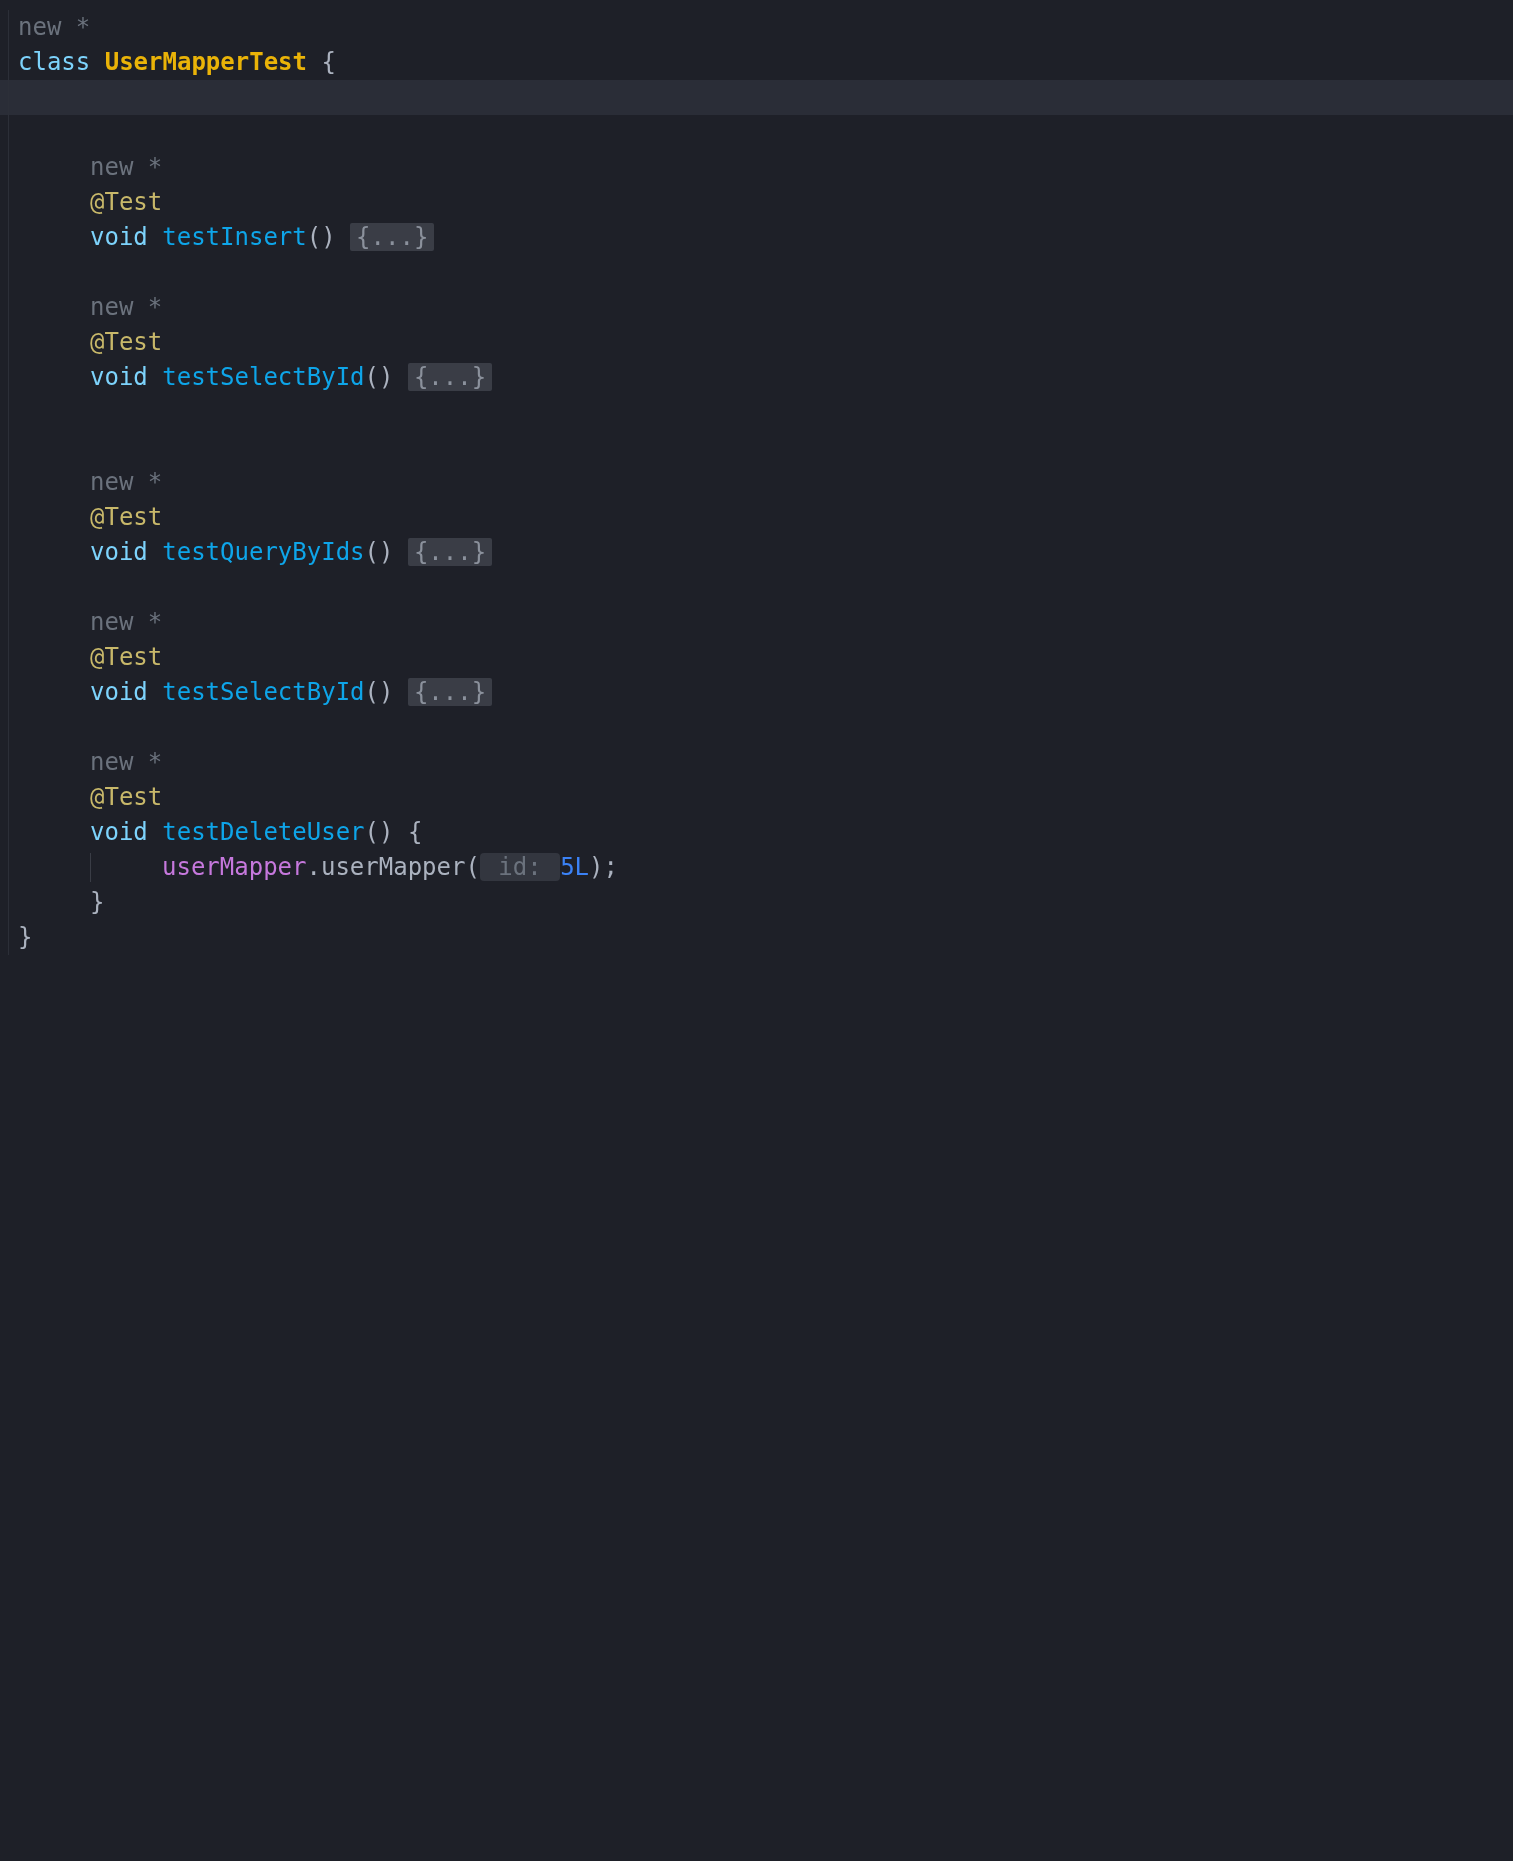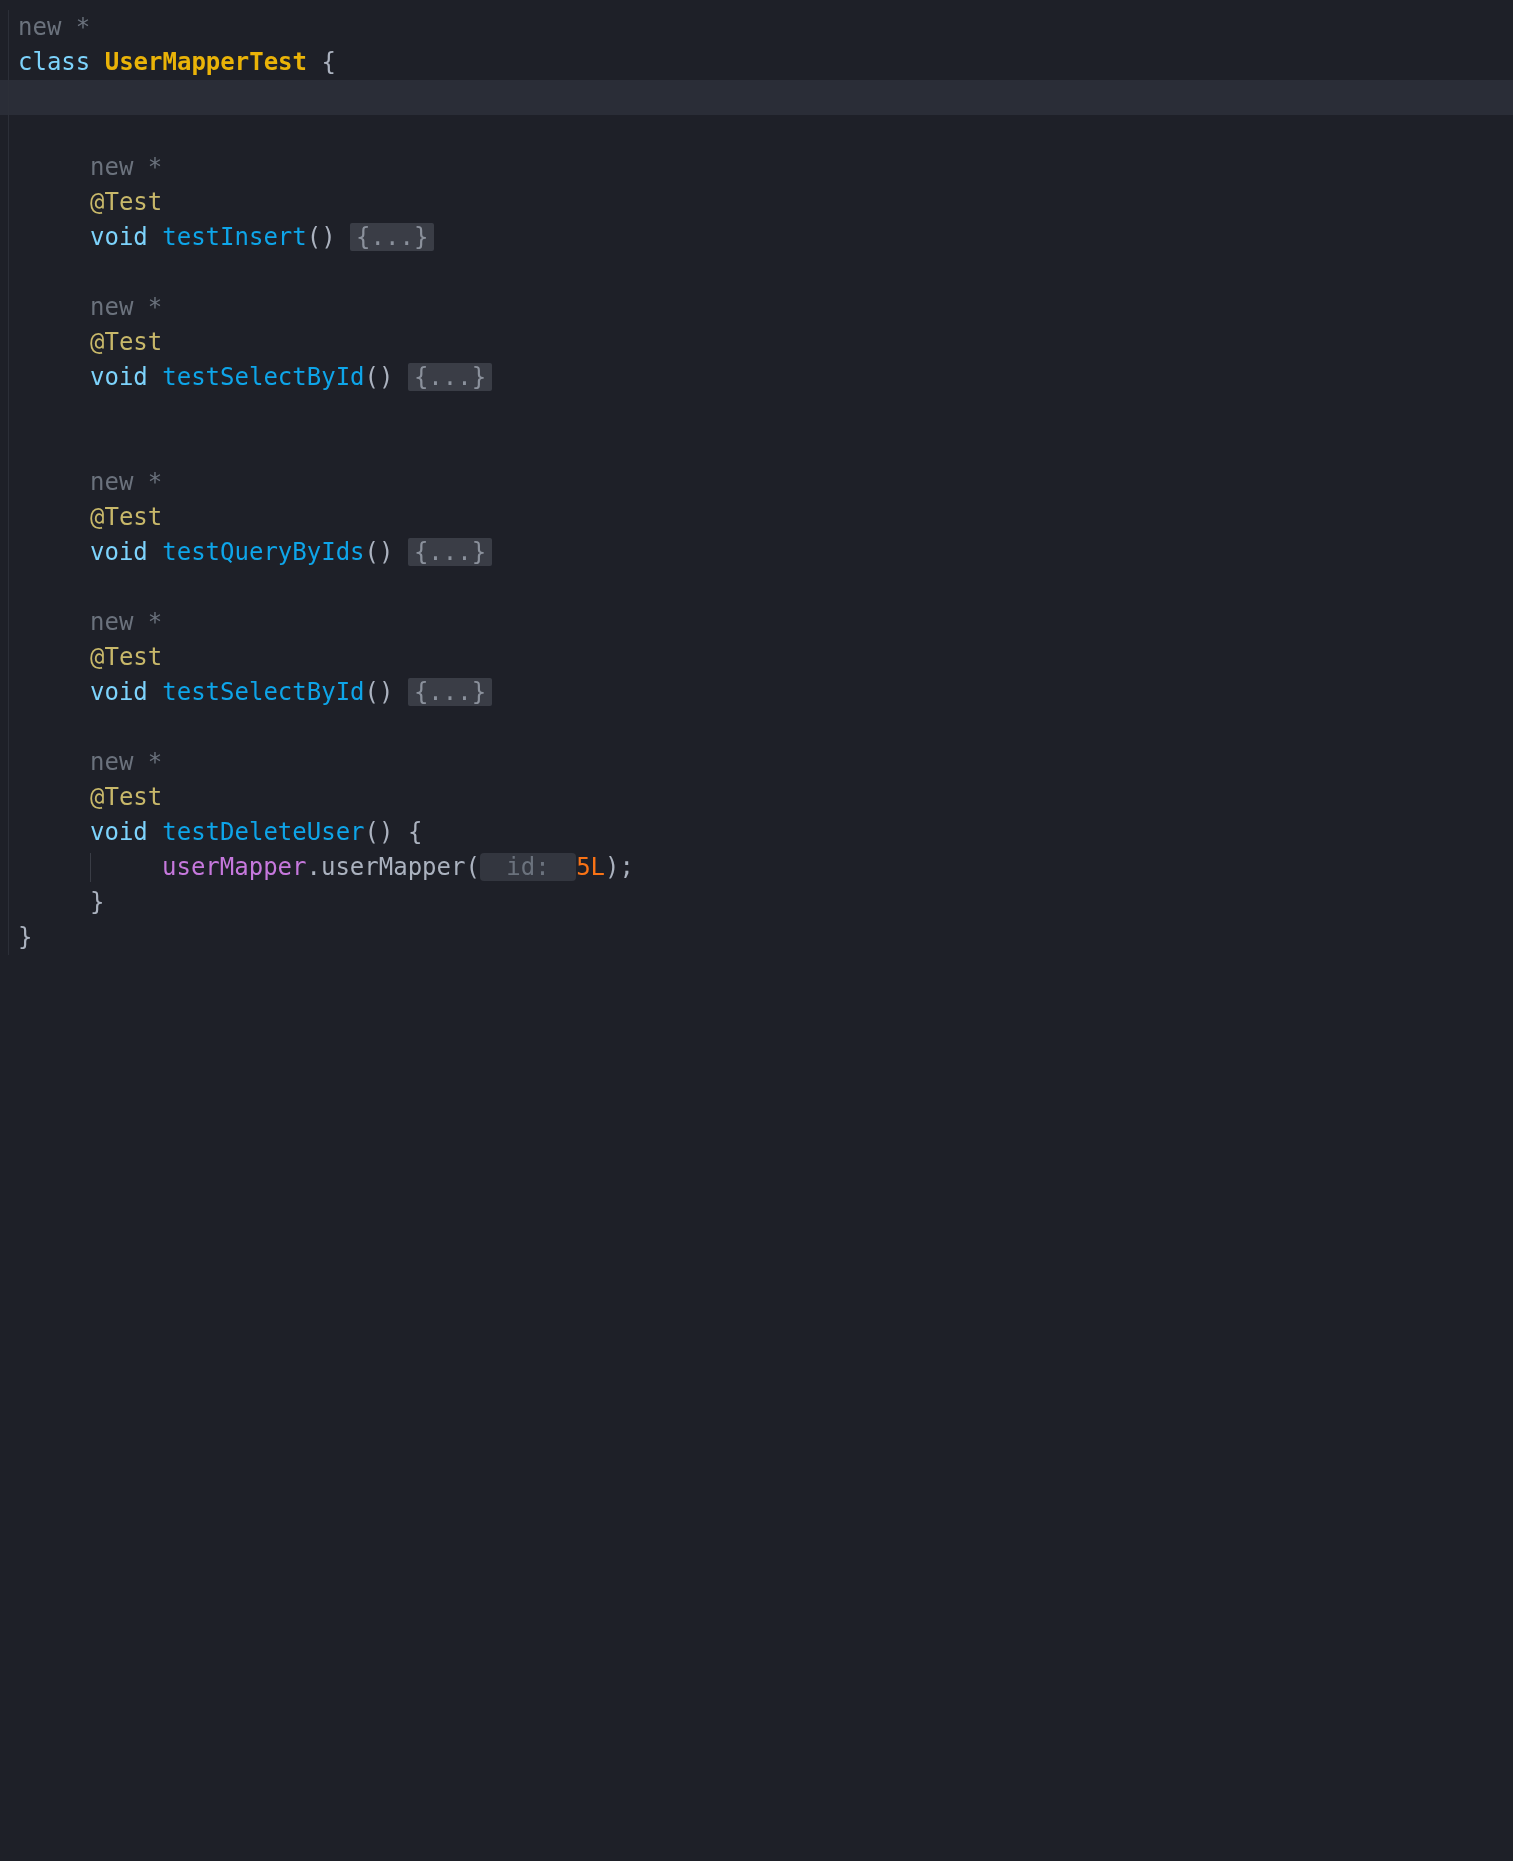--- a/index.html
+++ b/index.html
@@ -75,25 +75,25 @@
     }
     .call-target {
       color: #c678dd;
     }
     .call-method {
       color: #abb2bf;
     }
     .param-hint {
       color: #6b727d;
       background-color: #33363f;
-      padding: 0 12px;
+      padding: 0 4px;
       border-radius: 4px;
     }
     .number {
-      color: #f97316;
+      color: #3b82f6;
     }
     .fold {
       background-color: #3a3d46;
       color: #8b919c;
       padding: 0 6px;
       border-radius: 2px;
       cursor: pointer;
     }
     .indent-1 {
       padding-left: 72px;

